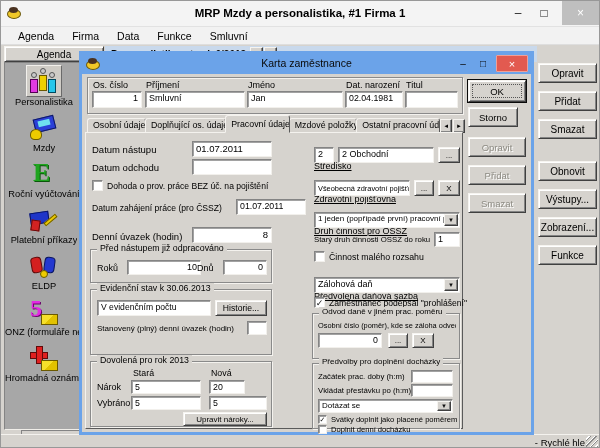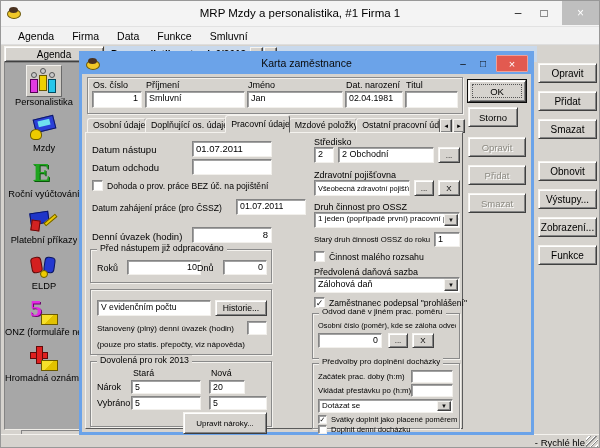--- a/index.html
+++ b/index.html
@@ -1,21 +1,21 @@
 <!DOCTYPE html>
 <html><head>
 <meta charset="utf-8">
 <style>
   html,body{margin:0;padding:0;background:#777;}
   *{box-sizing:border-box;}
   .win{position:relative;width:600px;height:448px;background:#d6d3ce;border:1px solid #989898;
        font-family:"Liberation Sans",sans-serif;font-size:10px;color:#000;overflow:hidden;}
   .abs{position:absolute;}
   .lbl{position:absolute;white-space:nowrap;}
-  .ul{}
+  .ul{text-decoration:underline;margin-top:24px;}
   .clip{overflow:hidden;}
   
   .fld{position:absolute;background:#fff;border:1px solid;border-color:#848484 #f2f0ec #f2f0ec #848484;
        box-shadow:inset 1px 1px 0 rgba(70,70,70,.5);padding:1px 3px 0 3px;white-space:nowrap;overflow:hidden;}
   .ra{text-align:right;}
   
   .btn{position:absolute;background:#d6d3ce;border:1px solid;border-color:#f6f4f0 #404040 #404040 #f6f4f0;
        box-shadow:inset 1px 1px 0 #fff,inset -1px -1px 0 #848484;
        display:flex;align-items:center;justify-content:center;white-space:nowrap;cursor:default;}
   .btn.disabled{color:#8d8b83;text-shadow:1px 1px 0 #fff;}
@@ -32,21 +32,21 @@
   .dd{position:absolute;background:#fff;border:1px solid;border-color:#848484 #f2f0ec #f2f0ec #848484;
       box-shadow:inset 1px 1px 0 rgba(70,70,70,.5);padding:1px 16px 0 3px;white-space:nowrap;overflow:hidden;}
   .ddb{position:absolute;right:1px;top:1px;bottom:1px;width:14px;background:#d6d3ce;
       border:1px solid;border-color:#f6f4f0 #404040 #404040 #f6f4f0;box-shadow:inset -1px -1px 0 #848484;
       display:flex;align-items:center;justify-content:center;font-size:6px;color:#111;}
   
   .f95{font-size:9.5px;} .f9{font-size:9px;} .f88{font-size:8.8px;} .f86{font-size:8.6px;}
   .f8{font-size:8px;} .f78{font-size:7.8px;} .f76{font-size:7.6px;} .f74{font-size:7.4px;}
   
   .titlebar{position:absolute;left:0;top:0;width:100%;height:26px;background:#f4f4f4;border-bottom:1px solid #e2e2e2;}
-  .titlebar .title{position:absolute;left:0;right:0;top:6px;text-align:center;font-size:11.5px;}
+  .titlebar .title{position:absolute;left:0;right:0;top:6px;text-align:center;font-size:11.5px;font-weight:bold;}
   .tb-min,.tb-max{position:absolute;top:0;width:22px;height:24px;display:flex;align-items:center;justify-content:center;font-size:12px;color:#222;}
   .tb-x{position:absolute;top:0;right:0;width:37px;height:24px;background:#bfbfbf;color:#fff;
         display:flex;align-items:center;justify-content:center;font-size:12px;}
   
   .menubar{position:absolute;left:0;top:26px;width:100%;height:18px;background:#f2f2f2;border-bottom:1px solid #dedede;
         display:flex;align-items:center;padding-left:8px;gap:0;font-size:10.5px;}
   .menubar span{padding:2px 9px;}
   
   .agendabtn{left:3px;top:45px;width:100px;height:16px;font-size:10px;}
   .docstrip{position:absolute;left:104px;top:45px;width:432px;height:16px;background:#c9d9ec;display:flex;align-items:center;}
@@ -258,38 +258,38 @@
 
         <div class="grp" style="left:4px;top:116px;width:182px;height:34px">
           <span class="legend f88">Před nástupem již odpracováno</span>
           <span class="lbl f9" style="left:6px;top:13px">Roků</span>
           <div class="fld ra f9" style="left:36px;top:10px;width:74px;height:15px">10</div>
           <span class="lbl f9" style="left:106px;top:13px">Dnů</span>
           <div class="fld ra f9" style="left:132px;top:10px;width:44px;height:15px">0</div>
         </div>
 
         <div class="grp" style="left:4px;top:156px;width:182px;height:66px">
+          <span class="legend f88">Evidenční stav k  30.06.2013</span>
           <div class="fld f86" style="left:6px;top:10px;width:114px;height:16px">V evidenčním počtu</div>
           <div class="btn f86" style="left:124px;top:10px;width:52px;height:16px">Historie...</div>
           <span class="lbl f8 clip" style="left:6px;top:34px;width:148px">Stanovený (plný) denní úvazek (hodin)</span>
           <div class="fld f8" style="left:156px;top:31px;width:20px;height:14px"></div>
-          <span class="lbl f8" style="left:6px;top:50px">(pouze pro statis. přepočty, viz nápověda)</span>
         </div>
 
         <div class="grp" style="left:4px;top:228px;width:182px;height:66px">
           <span class="legend f88">Dovolená pro rok 2013</span>
           <span class="lbl f88" style="left:42px;top:6px">Stará</span>
           <span class="lbl f88" style="left:120px;top:6px">Nová</span>
           <span class="lbl f9" style="left:6px;top:20px">Nárok</span>
           <div class="fld f88" style="left:40px;top:18px;width:70px;height:14px">5</div>
           <div class="fld f88" style="left:118px;top:18px;width:36px;height:14px">20</div>
           <span class="lbl f9" style="left:6px;top:36px">Vybráno</span>
           <div class="fld f88" style="left:40px;top:34px;width:70px;height:14px">5</div>
           <div class="fld f88" style="left:118px;top:34px;width:58px;height:14px">5</div>
-          <div class="btn f8" style="left:92px;top:50px;width:84px;height:22px">Upravit nároky...</div>
+          <div class="btn f8" style="left:92px;top:50px;width:84px;height:14px">Upravit nároky...</div>
         </div>
 
         <span class="lbl f9 ul" style="left:228px;top:4px">Středisko</span>
         <div class="fld f9" style="left:228px;top:14px;width:20px;height:16px">2</div>
         <div class="fld f9" style="left:252px;top:14px;width:96px;height:16px">2 Obchodní</div>
         <div class="btn f8" style="left:352px;top:14px;width:22px;height:16px">...</div>
 
         <span class="lbl f9 ul" style="left:228px;top:37px">Zdravotní pojišťovna</span>
         <div class="fld f74" style="left:228px;top:47px;width:96px;height:16px;padding-top:3px">Všeobecná zdravotní pojišťovna</div>
         <div class="btn f8" style="left:328px;top:47px;width:20px;height:16px">...</div>

